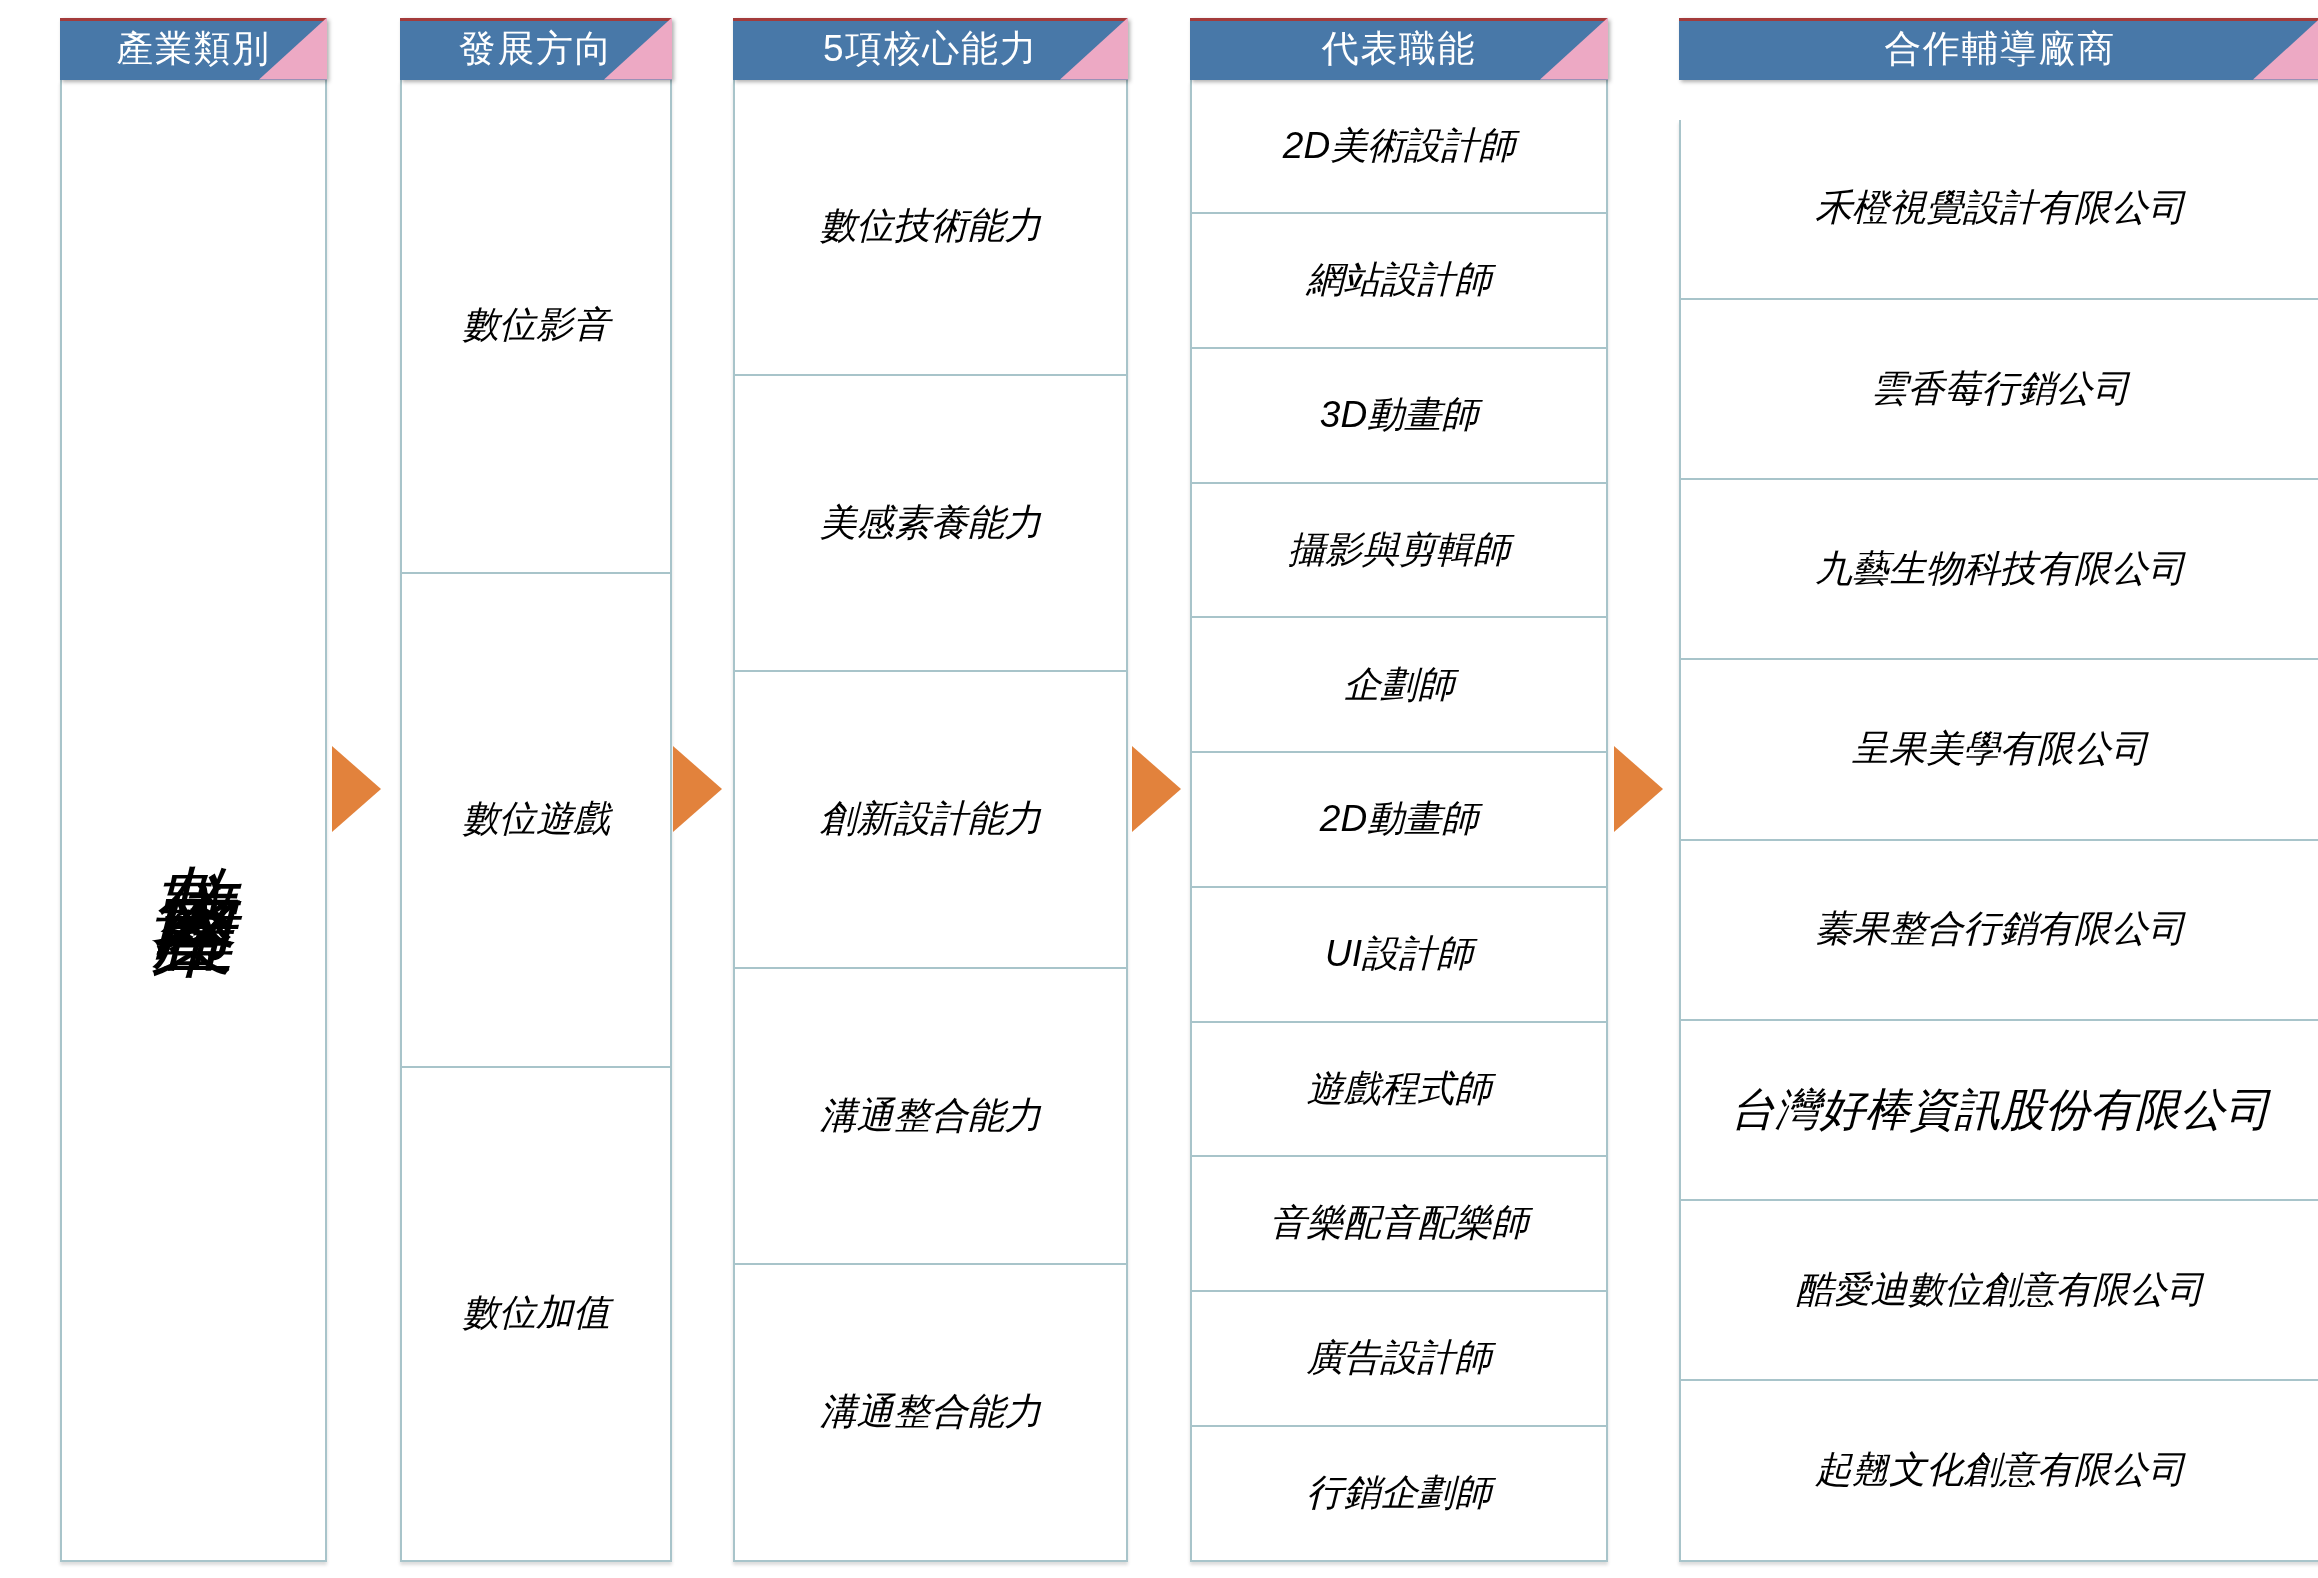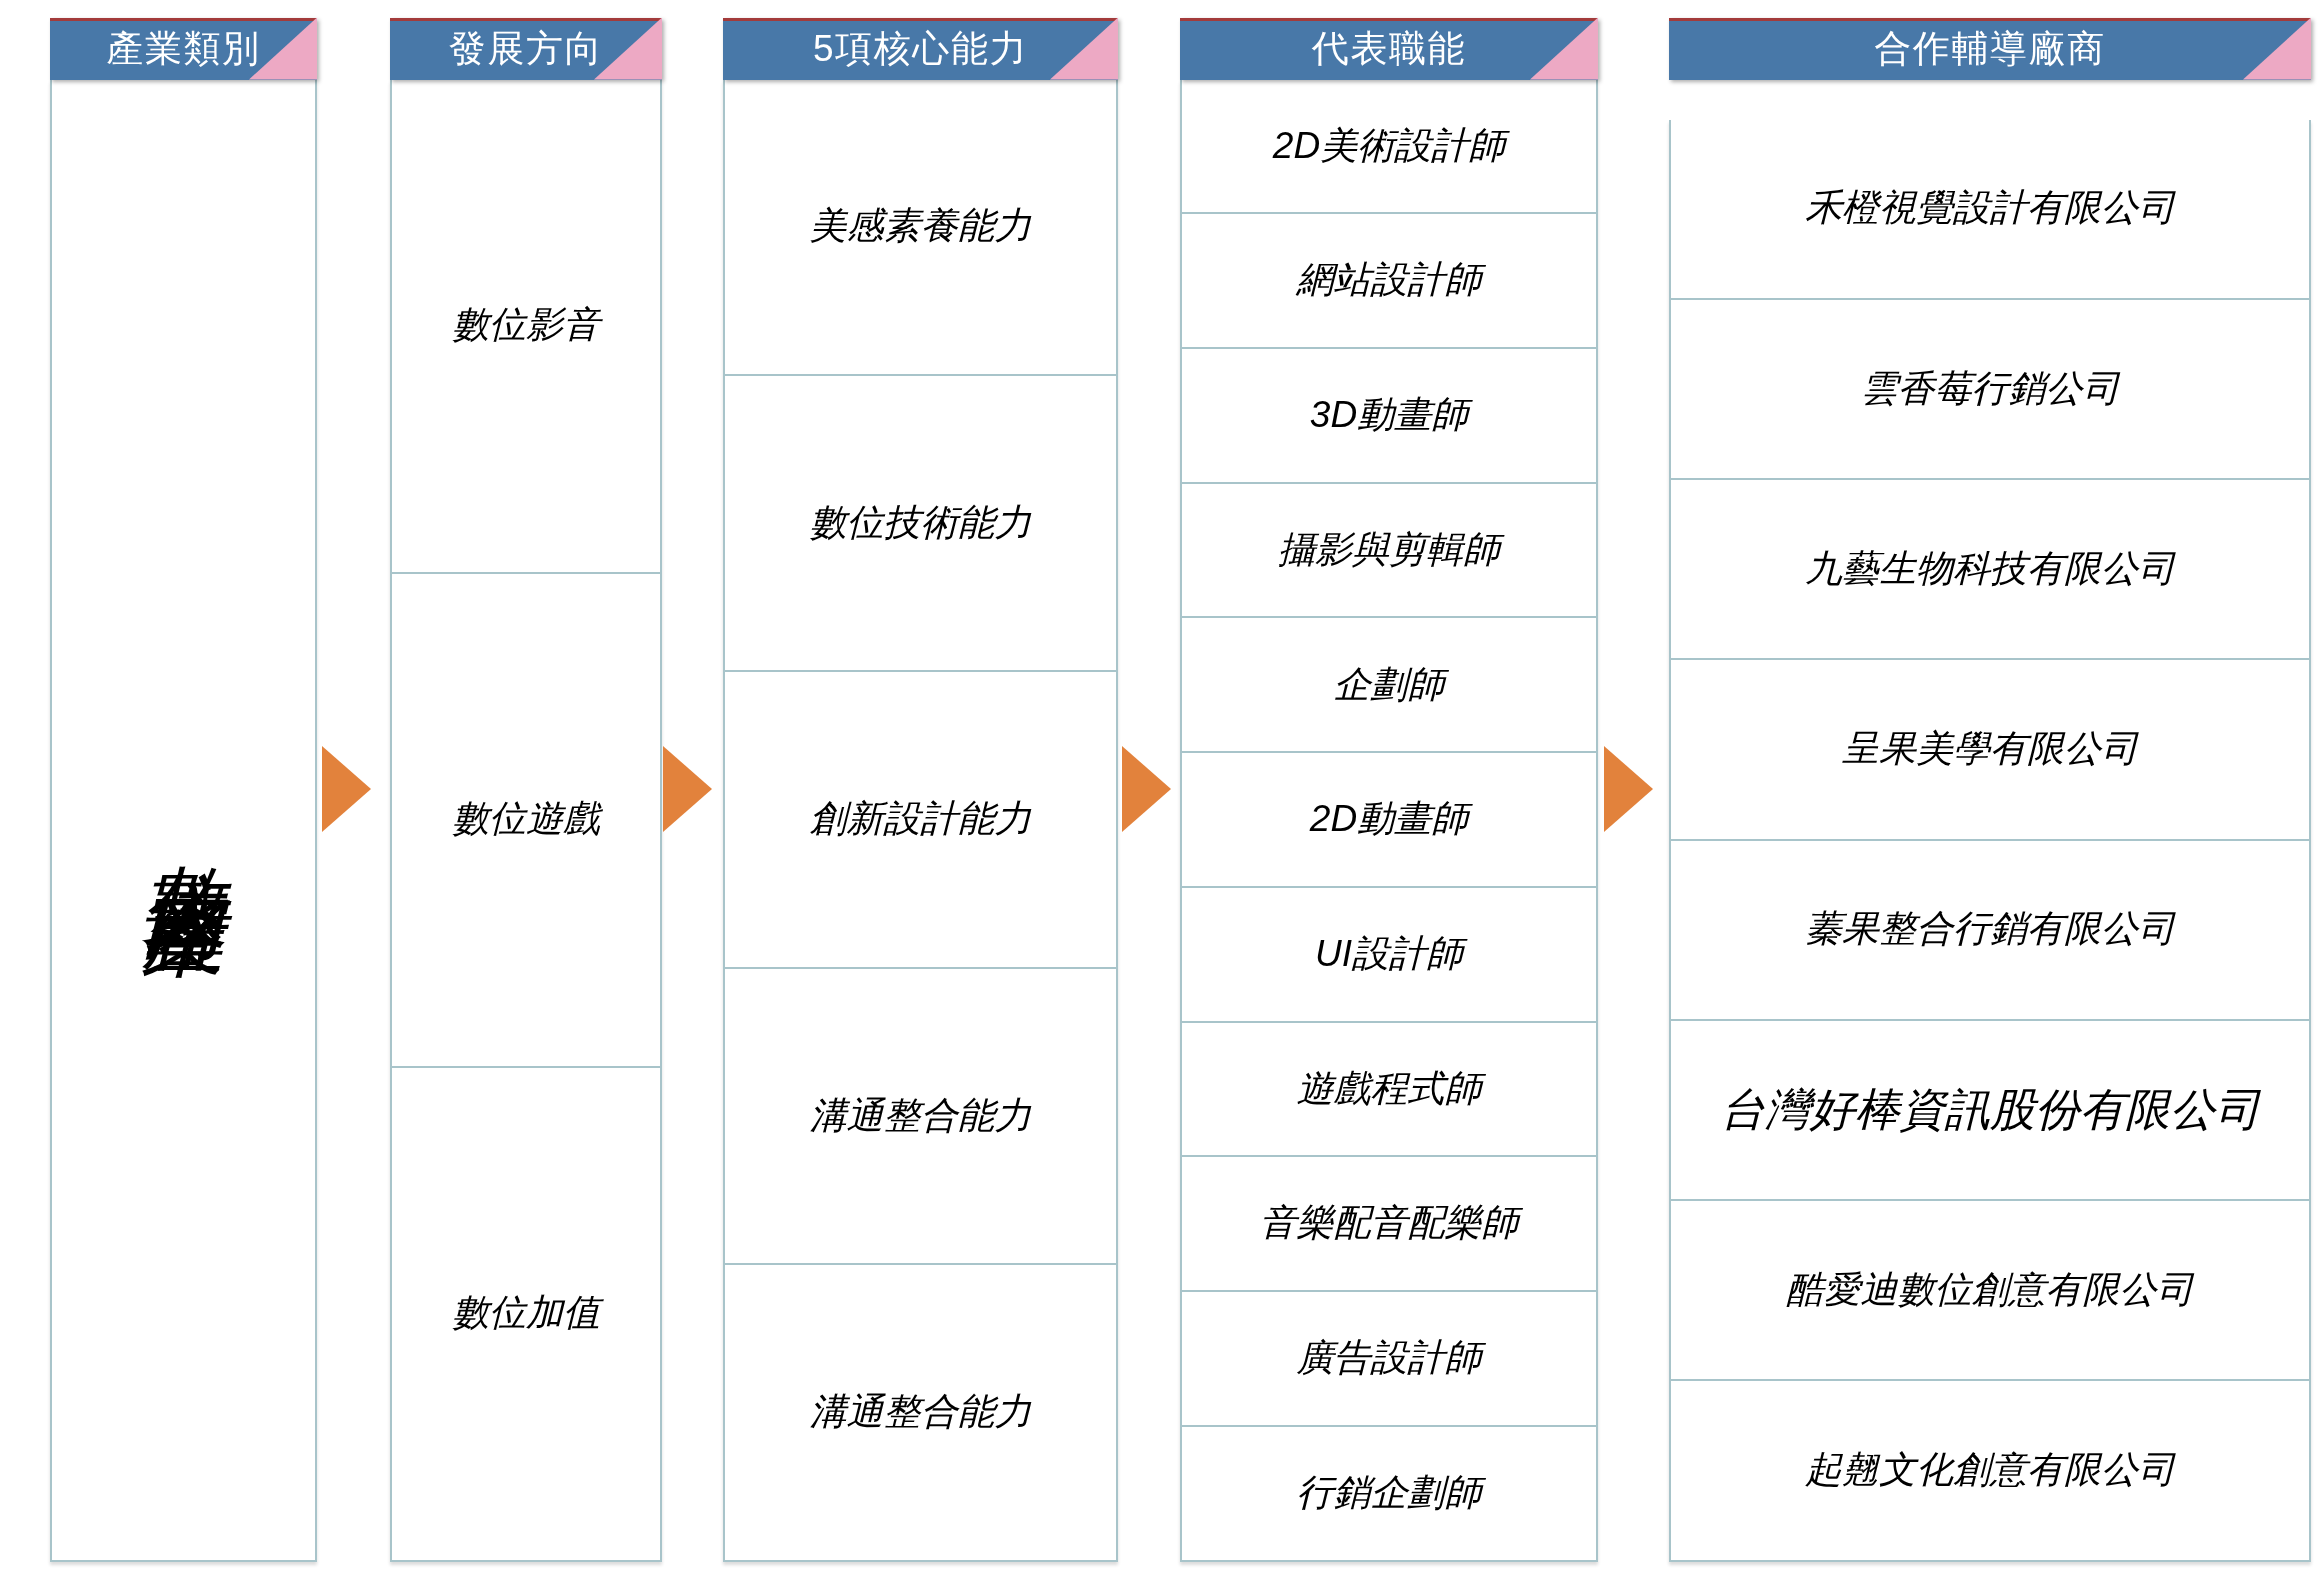--- a/index.html
+++ b/index.html
@@ -4,21 +4,21 @@
 <title>數位內容產業 能力職能對應圖</title>
 <style>
   html,body{margin:0;padding:0;}
   body{
     width:2319px;height:1579px;
     background:#ffffff;
     font-family:"Liberation Sans","DejaVu Sans",sans-serif;
     overflow:hidden;
     position:relative;
   }
-  .board{position:absolute;left:6px;top:0;width:2032px;height:1579px;border-radius:9px;}
+  .board{position:absolute;left:16px;top:0;width:2032px;height:1579px;border-radius:9px;}
 
   
   .col{
     position:absolute;
     display:flex;
     flex-direction:column;
   }
   .col-head{
     position:relative;
     height:62px;
@@ -146,22 +146,22 @@
       <div class="cell">數位加值</div>
     </div>
   </div>
 
   <div class="col" id="col-skills">
     <div class="col-head">
       <span class="corner"></span>
       <span class="htxt">5項核心能力</span>
     </div>
     <div class="col-body">
+      <div class="cell">數位技術能力</div>
       <div class="cell">美感素養能力</div>
-      <div class="cell">數位技術能力</div>
       <div class="cell">創新設計能力</div>
       <div class="cell">溝通整合能力</div>
       <div class="cell">溝通整合能力</div>
     </div>
   </div>
 
   <div class="col" id="col-jobs">
     <div class="col-head">
       <span class="corner"></span>
       <span class="htxt">代表職能</span>

